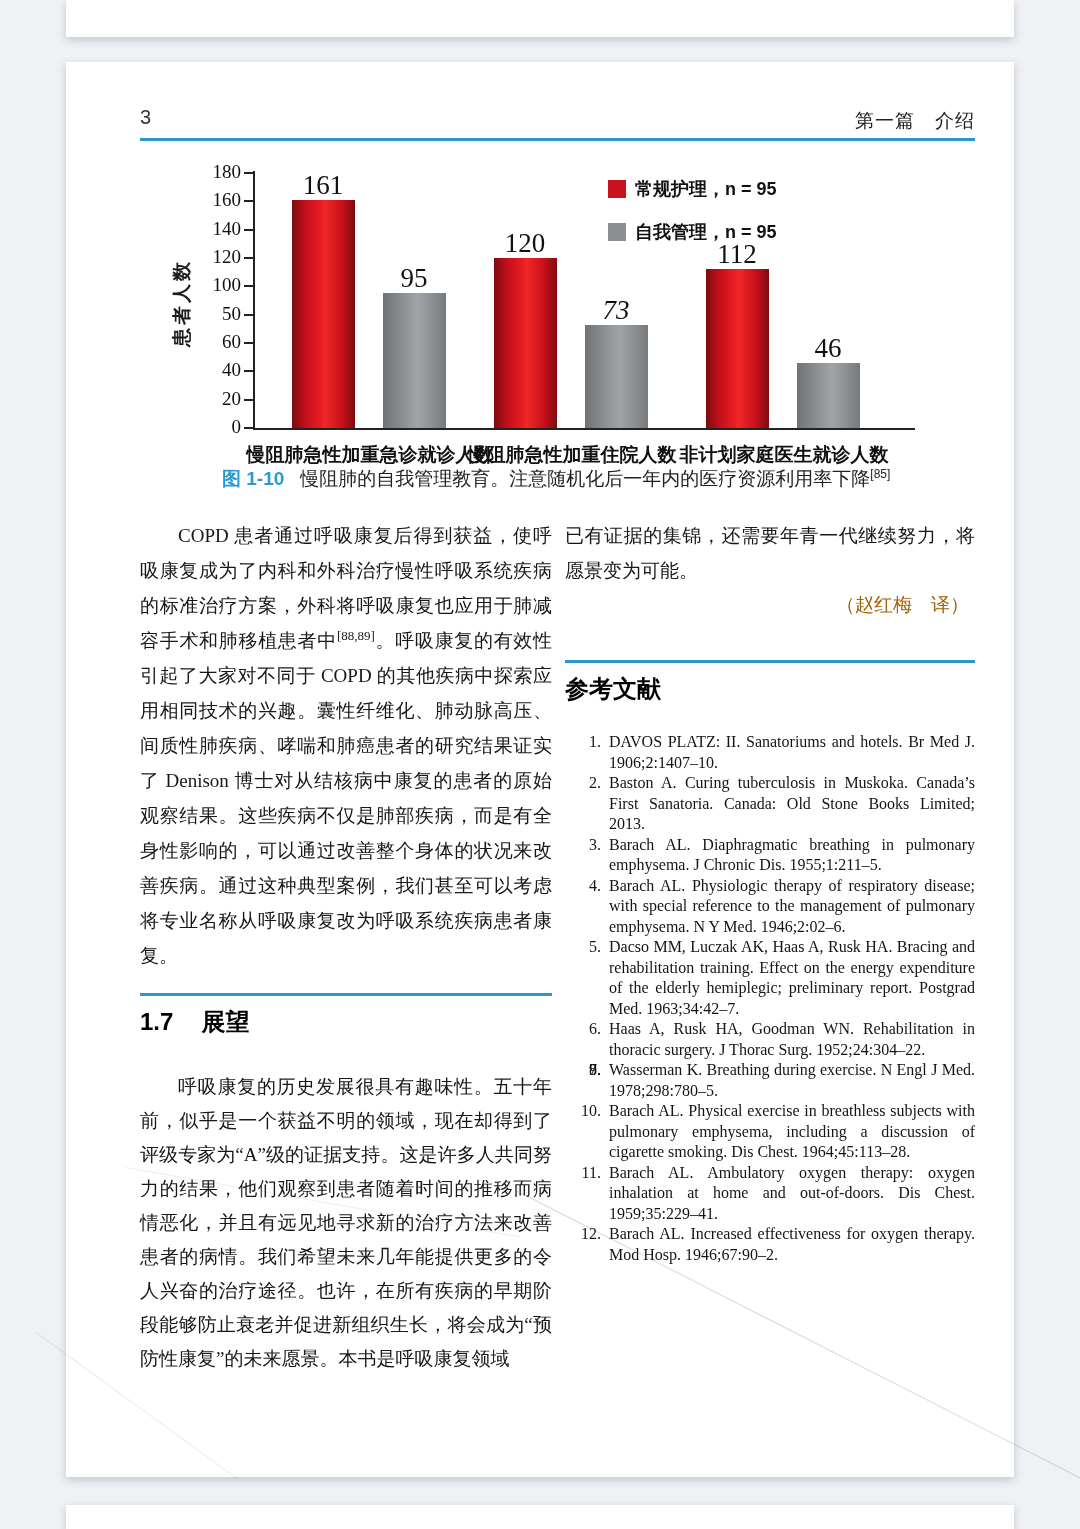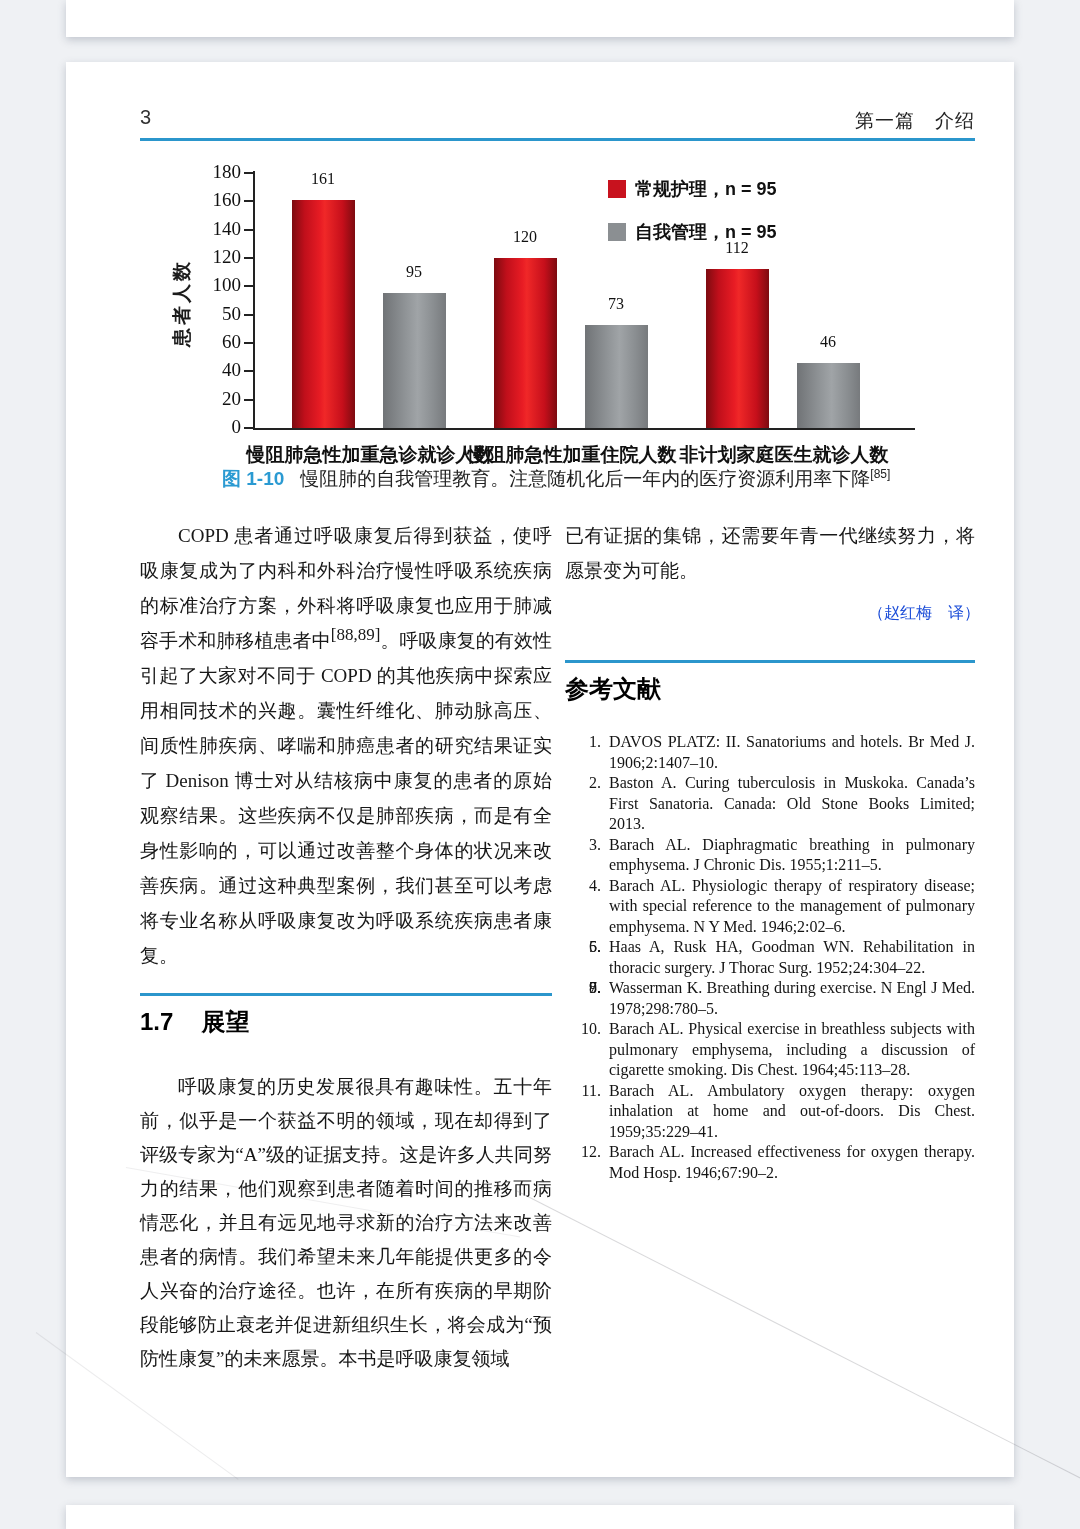--- a/index.html
+++ b/index.html
@@ -22,43 +22,43 @@
   .chart{position:absolute;left:74px;top:100px;width:835px;height:330px;}
   .chart div{position:absolute;}
   .vline{width:2px;background:#222;}
   .hline{height:2px;background:#222;}
   .tickmark{width:9px;height:2px;background:#222;}
   .ticklabel{width:50px;text-align:right;font-size:19px;color:#111;}
   .ylabel{font-family:"Liberation Sans","DejaVu Sans",sans-serif;font-weight:600;font-size:19px;
           letter-spacing:3px;transform:rotate(-90deg);transform-origin:center;width:120px;text-align:center;}
   .bar-red{background:linear-gradient(to right,#7d0b10 0%,#c00f1b 20%,#e81c24 45%,#f02828 52%,#c60f1b 80%,#7d0b10 100%);}
   .bar-gray{background:linear-gradient(to right,#707376 0%,#8f9396 35%,#a0a4a7 55%,#8a8e91 80%,#777a7d 100%);}
-  .valuelabel{width:80px;text-align:center;font-size:16px;color:#111;}
+  .valuelabel{width:80px;text-align:center;font-size:27px;color:#111;}
   .catlabel{width:320px;text-align:center;font-size:19px;font-weight:700;color:#111;white-space:nowrap;
             font-family:"Liberation Sans","DejaVu Sans",sans-serif;}
   .legsq{width:18px;height:18px;}
   .leglabel{font-size:18px;font-weight:600;color:#111;white-space:nowrap;
             font-family:"Liberation Sans","DejaVu Sans",sans-serif;}
 
   
   .caption{position:absolute;left:156px;top:404px;width:700px;font-size:19px;color:#222;
            font-family:"Liberation Sans","DejaVu Sans",sans-serif;}
   .cap-label{color:#2a9ad2;font-weight:700;margin-right:16px;}
   .caption sup{font-size:12px;}
 
   
   .abs{position:absolute;}
   .body-par{margin:0;width:412px;font-size:19px;line-height:35px;text-align:justify;color:#171717;}
   .indent{text-indent:2em;}
-  .supref{font-size:17px;vertical-align:super;line-height:0;}
+  .supref{font-size:13px;vertical-align:super;line-height:0;}
   .sec-rule{position:absolute;width:412px;height:3px;background:#2b96cc;}
   .sec-head{position:absolute;margin:0;font-size:24px;font-weight:700;color:#000;
             font-family:"Liberation Sans","DejaVu Sans",sans-serif;}
   .sec-title{margin-left:28px;}
-  .translator{margin:15px;width:400px;text-align:right;font-size:16px;color:#1d4ed8;}
+  .translator{margin:4px;width:400px;text-align:right;font-size:19px;color:#a16207;}
 
   
   .refs{list-style:none;margin:0;padding:0;width:410px;}
   .ref{position:relative;padding-left:44px;font-size:16px;line-height:20.5px;text-align:justify;color:#141414;}
   .refnum{position:absolute;left:0;top:0;width:36px;text-align:right;}
 
   
   .crease{position:absolute;height:1px;background:rgba(120,120,125,.28);transform-origin:left center;}
 </style>
 </head>
@@ -99,21 +99,21 @@
         <div class="ticklabel" style="left: 51px; top: -1px;">180</div>
         <div class="ylabel" style="left: -18px; top: 128px;">患者人数</div>
         <div class="bar bar-red" style="left: 151.5px; top: 38px; width: 63px; height: 228px;"></div>
         <div class="valuelabel" style="left: 143px; top: 8px;">161</div>
         <div class="bar bar-gray" style="left: 242.5px; top: 131px; width: 63px; height: 135px;"></div>
         <div class="valuelabel" style="left: 234px; top: 101px;">95</div>
         <div class="catlabel" style="left: 70px; top: 280px;">慢阻肺急性加重急诊就诊人数</div>
         <div class="bar bar-red" style="left: 353.5px; top: 96px; width: 63px; height: 170px;"></div>
         <div class="valuelabel" style="left: 345px; top: 66px;">120</div>
         <div class="bar bar-gray" style="left: 444.5px; top: 163px; width: 63px; height: 103px;"></div>
-        <div class="valuelabel" style="left: 436px; top: 133px;">73</div>
+        <div class="valuelabel" style="left: 436px; top: 133px; font-style: italic;">73</div>
         <div class="catlabel" style="left: 272px; top: 280px;">慢阻肺急性加重住院人数</div>
         <div class="bar bar-red" style="left: 565.5px; top: 107px; width: 63px; height: 159px;"></div>
         <div class="valuelabel" style="left: 557px; top: 77px;">112</div>
         <div class="bar bar-gray" style="left: 656.5px; top: 201px; width: 63px; height: 65px;"></div>
         <div class="valuelabel" style="left: 648px; top: 171px;">46</div>
         <div class="catlabel" style="left: 484px; top: 280px;">非计划家庭医生就诊人数</div>
         <div class="legsq" style="left: 468px; top: 18px; background: rgb(200, 18, 30);"></div>
         <div class="leglabel" style="left: 495px; top: 15px;">常规护理，n = 95</div>
         <div class="legsq" style="left: 468px; top: 61px; background: rgb(139, 143, 146);"></div>
         <div class="leglabel" style="left: 495px; top: 58px;">自我管理，n = 95</div>
@@ -139,21 +139,21 @@
     <p class="translator abs" style="left:499px;top:526px;">（赵红梅　译）</p>
 
     <div class="sec-rule" style="left:499px;top:598px;width:410px;"></div>
     <h2 class="sec-head" style="left:499px;top:611px;">参考文献</h2>
 
     <ol class="refs abs" id="refs" style="left:499px;top:670px;">
         <li class="ref"><span class="refnum">1.</span><span>DAVOS PLATZ: II. Sanatoriums and hotels. Br Med J. 1906;2:1407–10.</span></li>
         <li class="ref"><span class="refnum">2.</span><span>Baston A. Curing tuberculosis in Muskoka. Canada’s First Sanatoria. Canada: Old Stone Books Limited; 2013.</span></li>
         <li class="ref"><span class="refnum">3.</span><span>Barach AL. Diaphragmatic breathing in pulmonary emphysema. J Chronic Dis. 1955;1:211–5.</span></li>
         <li class="ref"><span class="refnum">4.</span><span>Barach AL. Physiologic therapy of respiratory disease; with special reference to the management of pulmonary emphysema. N Y Med. 1946;2:02–6.</span></li>
-        <li class="ref"><span class="refnum">5.</span></li>
+        <li class="ref"><span class="refnum">5.</span><span>Dacso MM, Luczak AK, Haas A, Rusk HA. Bracing and rehabilitation training. Effect on the energy expenditure of the elderly hemiplegic; preliminary report. Postgrad Med. 1963;34:42–7.</span></li>
         <li class="ref"><span class="refnum">6.</span><span>Haas A, Rusk HA, Goodman WN. Rehabilitation in thoracic surgery. J Thorac Surg. 1952;24:304–22.</span></li>
         <li class="ref"><span class="refnum">7.</span></li>
         <li class="ref"><span class="refnum">8.</span></li>
         <li class="ref"><span class="refnum">9.</span><span>Wasserman K. Breathing during exercise. N Engl J Med. 1978;298:780–5.</span></li>
         <li class="ref"><span class="refnum">10.</span><span>Barach AL. Physical exercise in breathless subjects with pulmonary emphysema, including a discussion of cigarette smoking. Dis Chest. 1964;45:113–28.</span></li>
         <li class="ref"><span class="refnum">11.</span><span>Barach AL. Ambulatory oxygen therapy: oxygen inhalation at home and out-of-doors. Dis Chest. 1959;35:229–41.</span></li>
         <li class="ref"><span class="refnum">12.</span><span>Barach AL. Increased effectiveness for oxygen therapy. Mod Hosp. 1946;67:90–2.</span></li>
       </ol>
 
     <div class="crease" style="left:450px;top:1128px;width:660px;transform:rotate(27deg);"></div>

